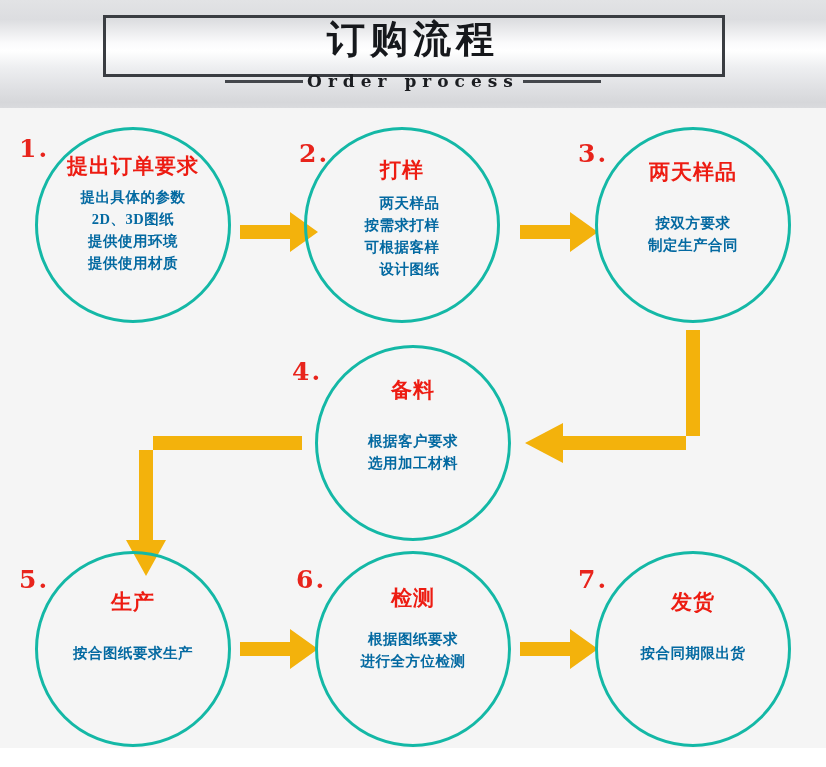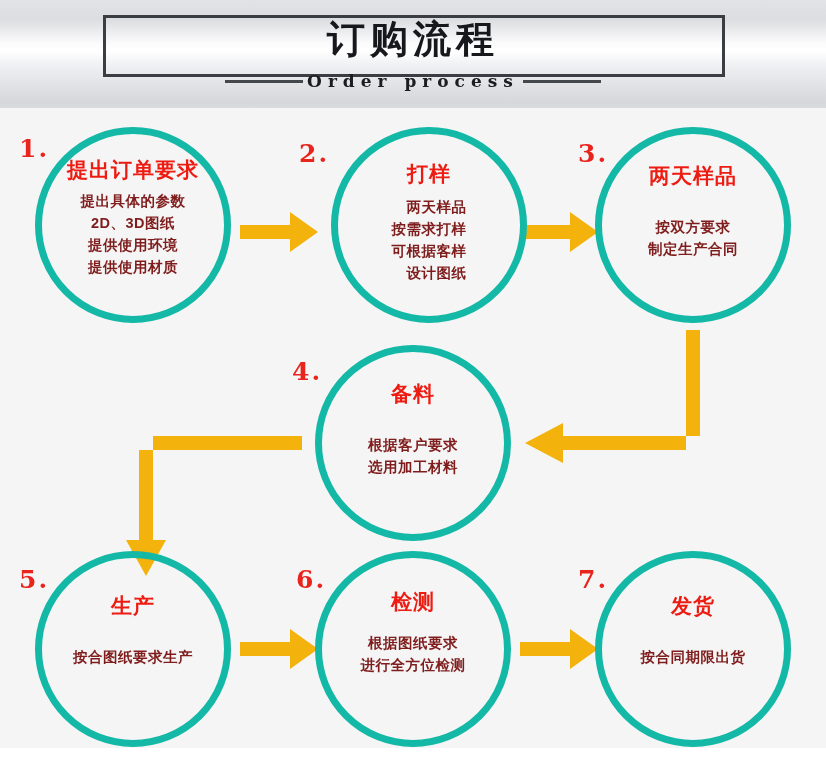--- a/index.html
+++ b/index.html
@@ -110,41 +110,41 @@
     pointer-events: none;
   }
 
   
   .node {
     position: absolute;
     width: 196px;
     height: 196px;
     margin-left: -98px;
     margin-top: -98px;
-    border: 7px solid #14b8a6;
+    border: 3px solid #14b8a6;
     border-radius: 50%;
     box-sizing: border-box;
     background: transparent;
     display: flex;
     flex-direction: column;
     align-items: center;
     justify-content: flex-start;
     text-align: center;
   }
   .node-title {
     color: #ed1c12;
     font-family: "DejaVu Sans", "Liberation Sans", sans-serif;
     font-size: 21px;
     font-weight: bold;
     letter-spacing: 1px;
     white-space: nowrap;
   }
   .node-lines {
-    color: #7f1d1d;
-    font-family: Liberation Sans, sans-serif;
+    color: #0369a1;
+    font-family: Liberation Serif, serif;
     font-size: 14.5px;
     font-weight: bold;
     letter-spacing: 0.5px;
     line-height: 22px;
   }
   .node-lines div { white-space: nowrap; }
 
   
   .node.n1 .node-title { margin-top: 22px; }
   .node.n1 .node-lines { margin-top: 6px; }
@@ -242,21 +242,21 @@
     <div class="node-title">提出订单要求</div>
     <div class="node-lines">
       <div>提出具体的参数</div>
       <div>2D、3D图纸</div>
       <div>提供使用环境</div>
       <div>提供使用材质</div>
     </div>
   </div>
   <div class="step-num" style="left:19px; top:134px;">1.</div>
 
-  <div class="node n2" style="left:429px; top:225px;">
+  <div class="node n2" style="left:402px; top:225px;">
     <div class="node-title">打样</div>
     <div class="node-lines">
       <div>两天样品</div>
       <div>按需求打样</div>
       <div>可根据客样</div>
       <div>设计图纸</div>
     </div>
   </div>
   <div class="step-num" style="left:299px; top:139px;">2.</div>
 

